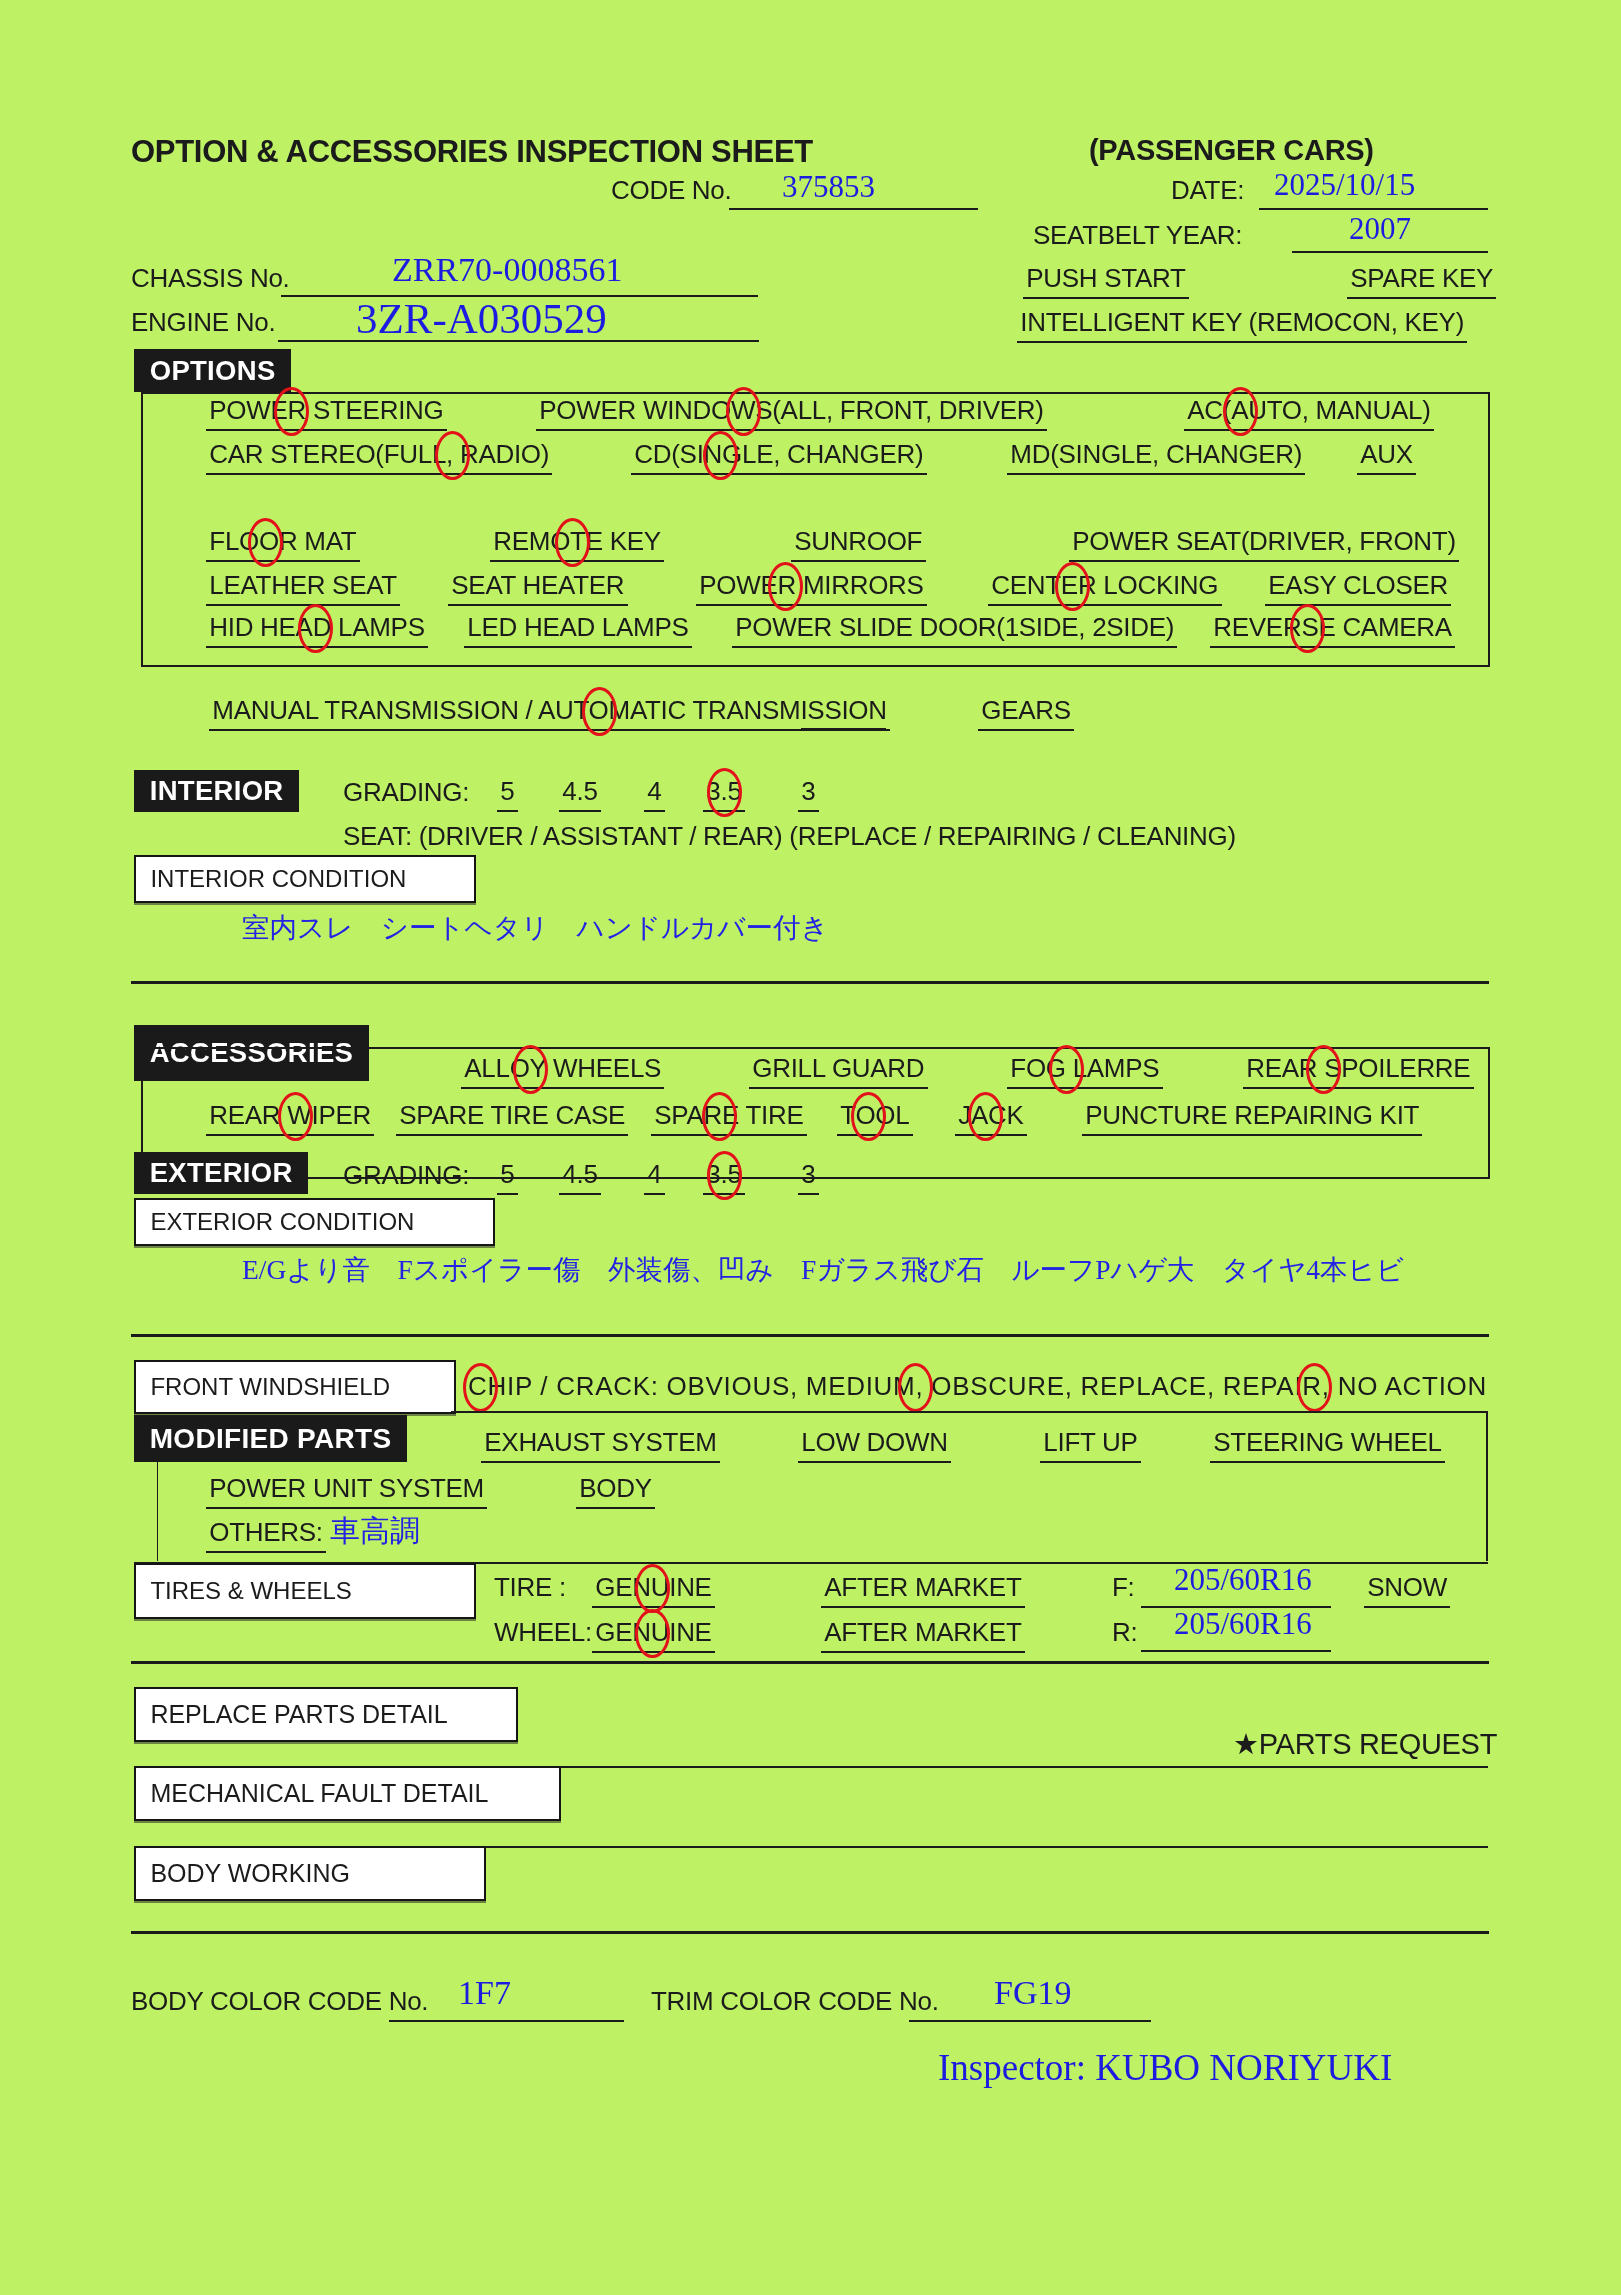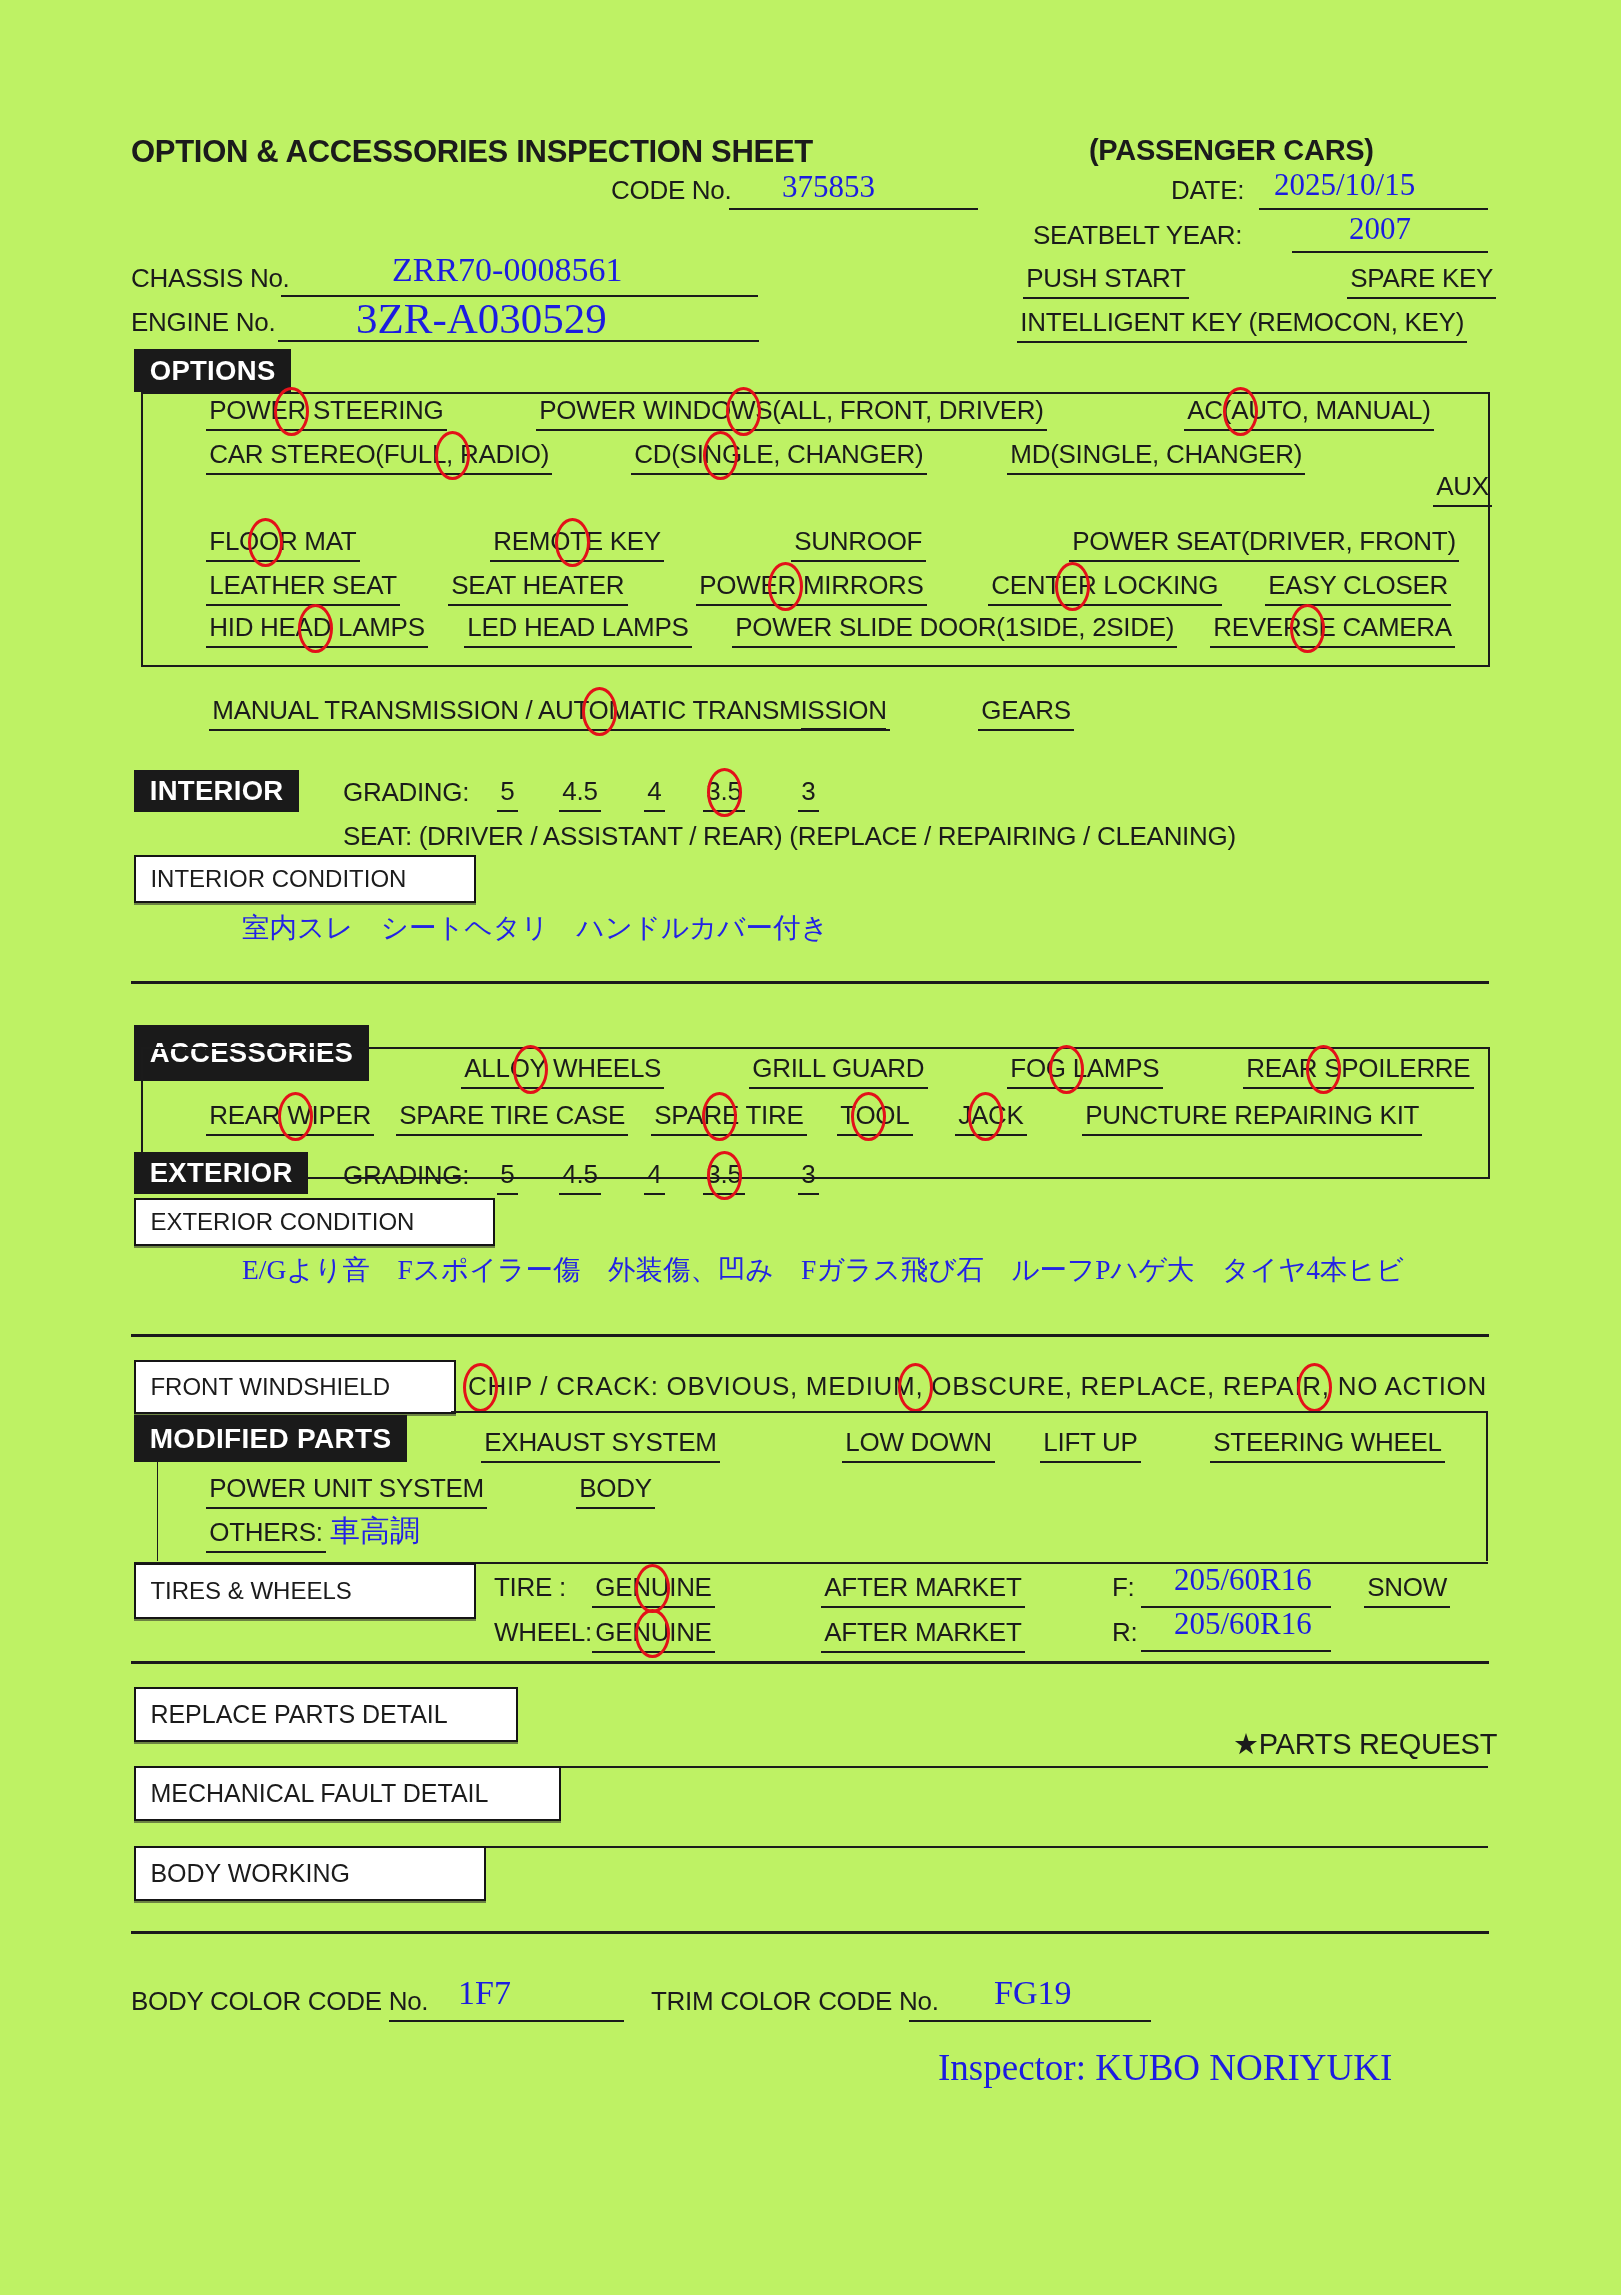--- a/index.html
+++ b/index.html
@@ -149,21 +149,21 @@
 
 <div class="row" style="top: 395px;">
       <span class="opt" style="left: 206px;">POWER STEERING<i class="circ" style="left: 68px;"></i></span>
       <span class="opt" style="left: 536px;">POWER WINDOWS(ALL, FRONT, DRIVER)<i class="circ" style="left: 190px;"></i></span>
       <span class="opt" style="left: 1184px;">AC(AUTO, MANUAL)<i class="circ" style="left: 39px;"></i></span>
     </div>
     <div class="row" style="top: 439px;">
       <span class="opt" style="left: 206px;">CAR STEREO(FULL, RADIO)<i class="circ" style="left: 229px;"></i></span>
       <span class="opt" style="left: 631px;">CD(SINGLE, CHANGER)<i class="circ" style="left: 72px;"></i></span>
       <span class="opt" style="left: 1007px;">MD(SINGLE, CHANGER)</span>
-      <span class="opt" style="left: 1433px; margin-top: 32px;">AUX</span>
+      <span class="opt" style="left: 1357px;">AUX</span>
     </div>
     <div class="row" style="top: 526px;">
       <span class="opt" style="left: 206px;">FLOOR MAT<i class="circ" style="left: 42px;"></i></span>
       <span class="opt" style="left: 490px;">REMOTE KEY<i class="circ" style="left: 65px;"></i></span>
       <span class="opt" style="left: 791px;">SUNROOF</span>
       <span class="opt" style="left: 1069px;">POWER SEAT(DRIVER, FRONT)</span>
     </div>
     <div class="row" style="top: 570px;">
       <span class="opt" style="left: 206px;">LEATHER SEAT</span>
       <span class="opt" style="left: 448px;">SEAT HEATER</span>
@@ -200,21 +200,21 @@
     </div>
     <div class="row" style="top: 1159px;">
       <span class="opt" style="left: 497px;">5</span>
       <span class="opt" style="left: 559px;">4.5</span>
       <span class="opt" style="left: 644px;">4</span>
       <span class="opt" style="left: 703px;">3.5<i class="circ" style="left: 3.9px;"></i></span>
       <span class="opt" style="left: 798px;">3</span>
     </div>
     <div class="row" style="top: 1427px;">
       <span class="opt" style="left: 481px;">EXHAUST SYSTEM</span>
-      <span class="opt" style="left: 798px; margin-left: 44px;">LOW DOWN</span>
+      <span class="opt" style="left: 798px;">LOW DOWN</span>
       <span class="opt" style="left: 1040px;">LIFT UP</span>
       <span class="opt" style="left: 1210px;">STEERING WHEEL</span>
     </div>
     <div class="row" style="top: 1473px;">
       <span class="opt" style="left: 206px;">POWER UNIT SYSTEM</span>
       <span class="opt" style="left: 576px;">BODY</span>
     </div>
     <div class="row" style="top: 1517px;">
       <span class="opt" style="left: 206px;">OTHERS:</span>
     </div>

